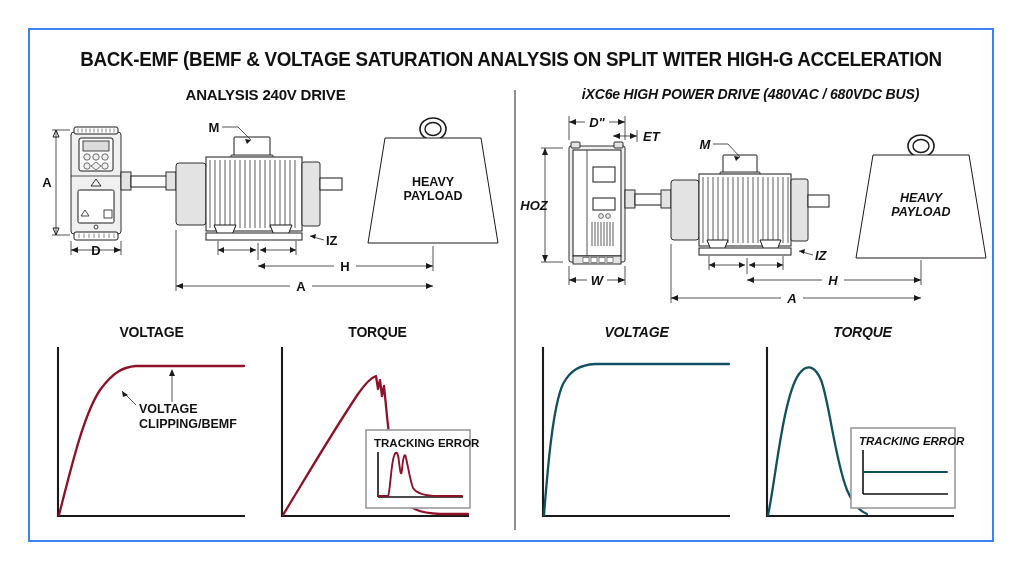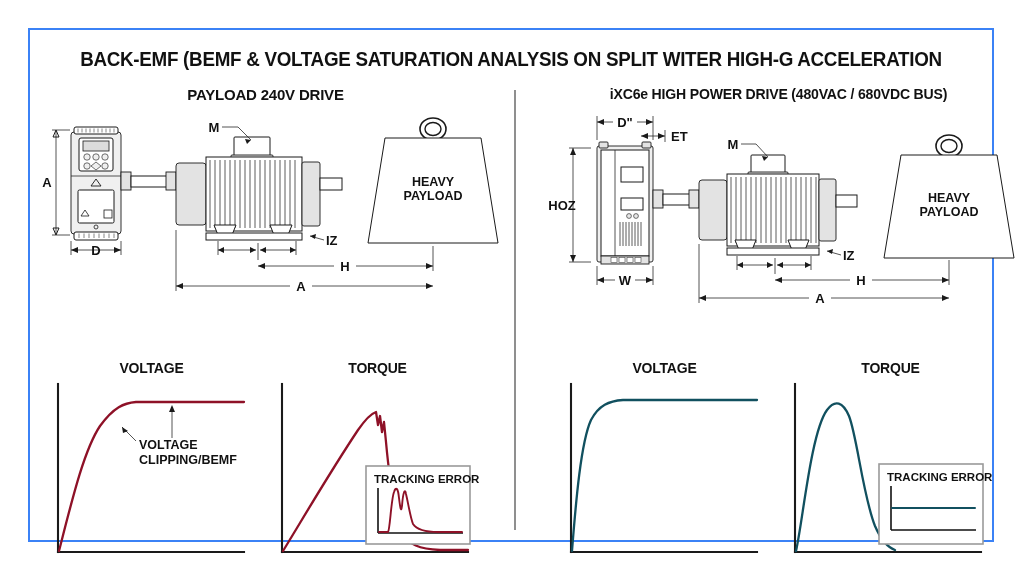--- a/index.html
+++ b/index.html
@@ -4,26 +4,26 @@
 <style>
   html,body{margin:0;padding:0;background:#ffffff;}
   body{width:1024px;height:572px;font-family:"Liberation Sans",sans-serif;color:#111;overflow:hidden;}
   #sheet{position:absolute;left:0;top:0;width:1024px;height:572px;background:#fff;}
   .frame{position:absolute;left:28px;top:28px;width:966px;height:514px;border:2px solid #3b82f6;background:#fff;box-sizing:border-box;}
   .title{position:absolute;left:0;top:18px;width:100%;text-align:center;font-size:20px;font-weight:bold;letter-spacing:-0.3px;
          transform:scaleX(0.94);transform-origin:center top;white-space:nowrap;}
   .divider{position:absolute;left:484px;top:60px;width:2px;height:440px;background:#8f8f8f;}
   .panel{position:absolute;top:56px;width:455px;height:450px;}
   .panel.left{left:8px;}
-  .panel.right{left:521px;}
+  .panel.right{left:493px;font-style:italic;}
   .ptitle{position:absolute;top:0;width:100%;text-align:center;font-size:15px;font-weight:bold;letter-spacing:-0.2px;white-space:nowrap;}
   .ptitle.small{font-size:14.5px;transform:scaleX(0.97);transform-origin:center;}
   .mech{position:absolute;left:0;top:24px;width:455px;height:200px;}
   .charts{position:absolute;left:0;top:238px;width:455px;height:210px;}
-  .chartbox{position:absolute;top:0;width:215px;height:210px;margin-top:36px;}
+  .chartbox{position:absolute;top:0;width:215px;height:210px;}
   .chartbox.c1{left:6px;}
   .chartbox.c2{left:232px;}
   .clabel{position:absolute;top:0;width:100%;text-align:center;font-size:14px;font-weight:bold;letter-spacing:-0.2px;}
   .csvg{position:absolute;left:0;top:20px;width:215px;height:188px;}
   svg{display:block;overflow:visible;}
   .ln{stroke:#1a1a1a;stroke-width:1;fill:none;}
   .thin{stroke:#2a2a2a;stroke-width:0.8;fill:none;}
   .fillw{fill:#ffffff;stroke:#1a1a1a;stroke-width:1;}
   .fillg{fill:#f0f0f0;stroke:#1a1a1a;stroke-width:0.9;}
   .fillgg{fill:#e3e3e3;stroke:#1a1a1a;stroke-width:0.9;}
@@ -41,21 +41,21 @@
 <body>
 
 <div id="sheet">
   <div class="frame">
 
     <div class="title">BACK-EMF (BEMF &amp; VOLTAGE SATURATION ANALYSIS ON SPLIT WITER HIGH-G ACCELERATION</div>
 
     <div class="divider"></div>
 
     <div class="panel left">
-      <div class="ptitle">PAYLOAD 240V DRIVE</div>
+      <div class="ptitle">ANALYSIS 240V DRIVE</div>
 
       <div class="mech">
         <svg width="455" height="200" viewBox="0 0 455 200">
 
           <g>
             <line class="thin" x1="18" y1="20" x2="18" y2="125"></line>
             <path class="ln" d="M18 20 l-3 7 h6 z" fill="#1a1a1a"></path>
             <path class="ln" d="M18 125 l-3 -7 h6 z" fill="#1a1a1a"></path>
             <line class="thin" x1="14" y1="20" x2="32" y2="20"></line>
             <line class="thin" x1="14" y1="125" x2="32" y2="125"></line>

